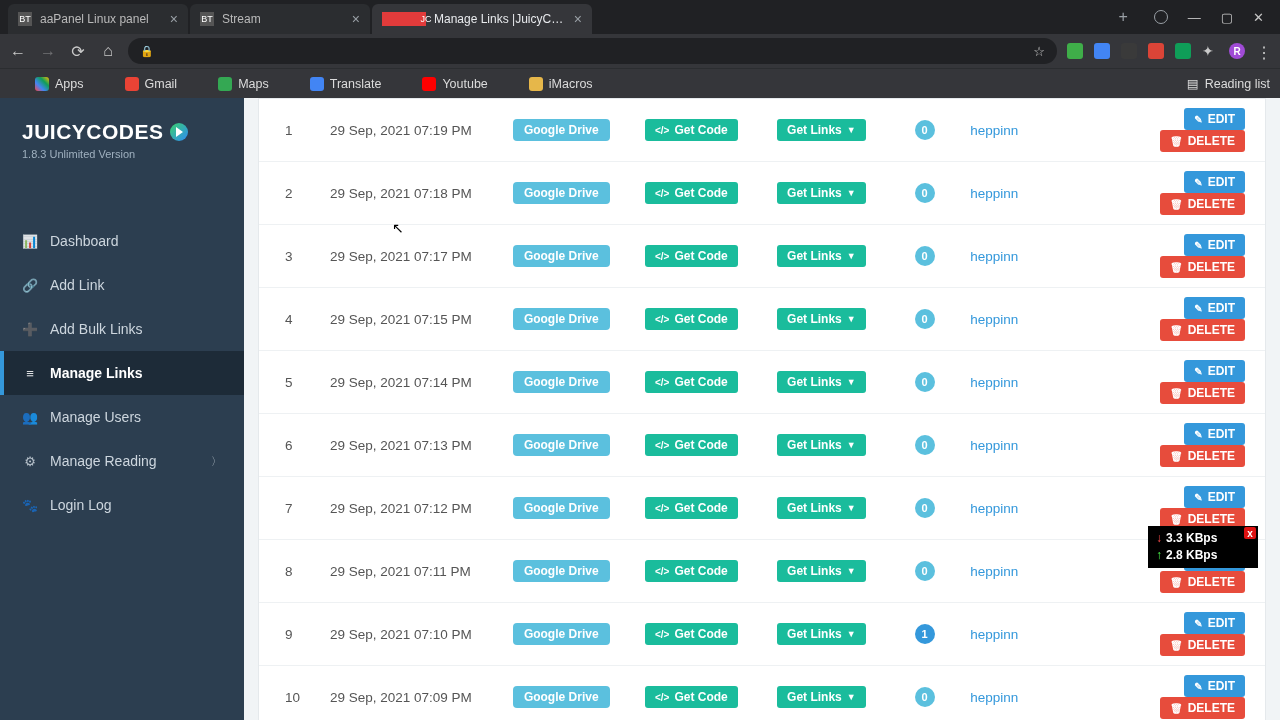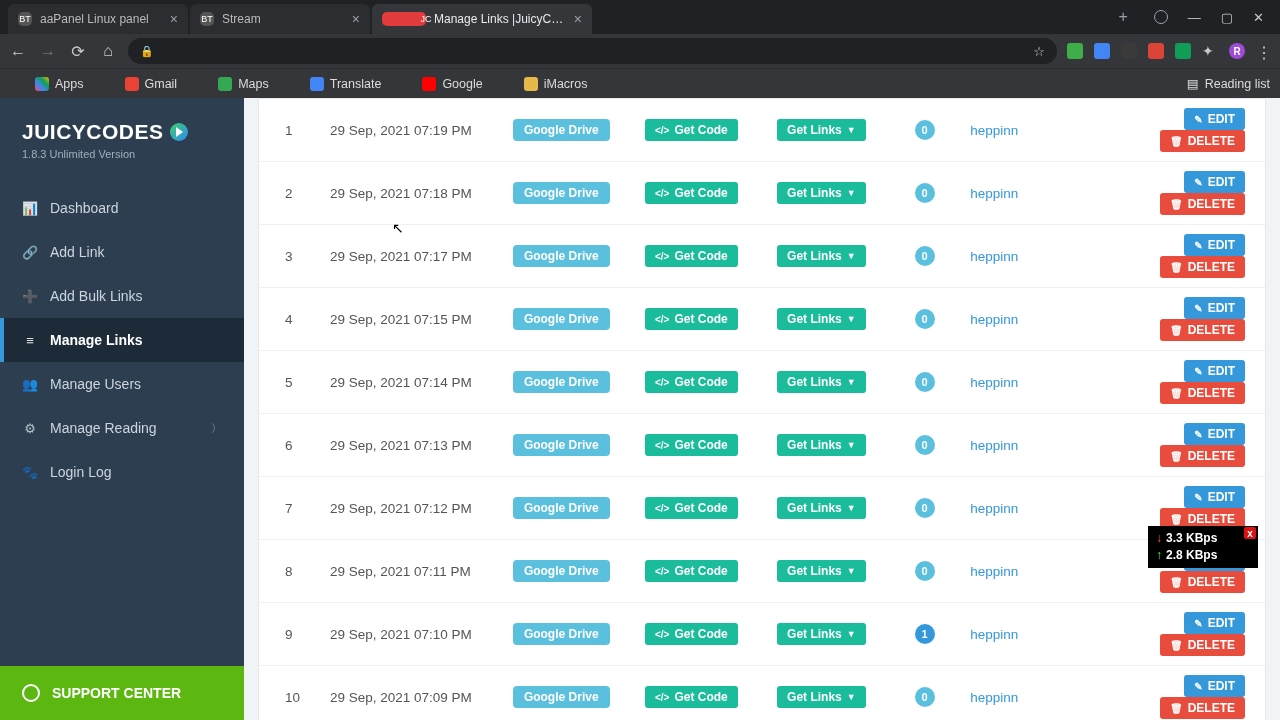--- a/index.html
+++ b/index.html
@@ -4,21 +4,21 @@
 <style>
 * { margin: 0; padding: 0; box-sizing: border-box; font-family: -apple-system, BlinkMacSystemFont, "Segoe UI", Helvetica, Arial, sans-serif; }
 body { width: 1280px; height: 720px; overflow: hidden; background: #fff; }
 
 
 .titlebar { height: 34px; background: #202124; display: flex; align-items: stretch; }
 .tabs { display: flex; align-items: flex-end; padding-left: 8px; flex: 1; }
 .tab { display: flex; align-items: center; gap: 8px; color: #bababa; font-size: 12px; padding: 0 10px; height: 30px; border-radius: 6px 6px 0 0; margin-right: 2px; max-width: 220px; min-width: 180px; }
 .tab.inactive { background: #2b2d30; }
 .tab.active   { background: #35363a; color: #e8eaed; }
-.tab .favicon { width: 14px; height: 14px; border-radius: 5px; background:#555; font-size:9px; color:#fff; display:flex; align-items:center; justify-content:center; }
+.tab .favicon { width: 14px; height: 14px; border-radius: 0; background:#555; font-size:9px; color:#fff; display:flex; align-items:center; justify-content:center; }
 .tab .favicon.jc { background:#e23b3b;padding-left:44px; }
 .tab .title { flex:1; white-space: nowrap; overflow: hidden; text-overflow: ellipsis; }
 .tab .x { color:#9aa0a6; font-size: 14px; }
 .newtab { color:#9aa0a6; align-self:center; padding:0 10px; font-size:16px; }
 .winbtns { display:flex; align-items:center; gap:20px; padding:0 16px; color:#c7c7c7; font-size:13px; }
 .winbtns .circle { width:14px; height:14px; border:1.5px solid #9aa0a6; border-radius:50%; }
 
 .toolbar { height: 34px; background:#35363a; display:flex; align-items:center; padding:0 8px; gap:10px; color:#c9c9c9; }
 .toolbar .navicon { font-size:16px; width:20px; text-align:center; }
 .urlbar { flex:1; height:26px; background:#202124; border-radius:13px; display:flex; align-items:center; padding:0 12px; gap:8px; font-size:13px; color:#cfcfcf; }
@@ -33,21 +33,21 @@
 
 .bookbar { height:30px; background:#35363a; border-top:1px solid #2b2d30; display:flex; align-items:center; padding:0 10px; gap:16px; color:#dcdcdc; font-size:12.5px; }
 .bookbar .bm { display:flex; align-items:center; gap:6px;margin-left:25px; }
 .bmicon { width:14px; height:14px; border-radius:3px; }
 .bi-apps{background:linear-gradient(45deg,#f44,#4285f4,#0f9d58,#fbbc05);}
 .bi-gmail{background:#ea4335;} .bi-maps{background:#34a853;} .bi-tr{background:#4285f4;} .bi-yt{background:#ff0000;} .bi-im{background:#e6b74a;}
 .readlist { margin-left:auto; display:flex; align-items:center; gap:6px; }
 
 
 .app { display:flex; height: calc(720px - 34px - 34px - 30px); }
-.sidebar { width:244px; background:#2c3e50; color:#cdd6de; display:flex; flex-direction:column; }
+.sidebar { width:244px; background:#2c3e50; color:#cdd6de; display:flex; flex-direction:column;gap:33px; }
 .brand { padding:22px 22px 8px; }
 .brand .logo { font-size:21px; font-weight:800; letter-spacing:.5px; color:#fff; display:flex; align-items:center; gap:6px; }
 .brand .logo .play { width:18px; height:18px; border-radius:50%; background:linear-gradient(135deg,#3ad16b,#2e8af7); display:inline-block; position:relative; }
 .brand .logo .play::after{content:"";position:absolute;left:6px;top:4px;border-left:7px solid #fff;border-top:5px solid transparent;border-bottom:5px solid transparent;}
 .brand .ver { font-size:11px; color:#9fb0bf; margin-top:4px; }
 .menu { margin-top:18px; flex:1; }
 .menu a { display:flex; align-items:center; gap:12px; padding:14px 22px; font-size:14px; color:#cdd6de; text-decoration:none; }
 .menu a .mi { width:16px; text-align:center; opacity:.85; font-size:13px; }
 .menu a.active { background:#1d2b38; border-left:4px solid #3498db; padding-left:18px; color:#fff; font-weight:600; }
 .menu a .chev { margin-left:auto; font-size:11px; opacity:.7; }
@@ -151,21 +151,21 @@
       <div class="bm">
         <span class="bmicon bi-maps"></span>
         <span>Maps</span>
       </div>
       <div class="bm">
         <span class="bmicon bi-tr"></span>
         <span>Translate</span>
       </div>
       <div class="bm">
         <span class="bmicon bi-yt"></span>
-        <span>Google</span>
+        <span>Youtube</span>
       </div>
       <div class="bm">
         <span class="bmicon bi-im"></span>
         <span>iMacros</span>
       </div>
     </div>
   <div class="readlist">
     <span>▤</span>
     <span>Reading list</span>
   </div>
@@ -204,24 +204,20 @@
         <a href="#" class="">
           <span class="mi">⚙</span>
   <span>Manage Reading</span>
   <span class="chev">〉</span>
         </a>
         <a href="#" class="">
           <span class="mi">🐾</span>
   <span>Login Log</span>
   </a>
       </div>
-    <div class="support">
-      <span class="ring"></span>
-      <span>SUPPORT CENTER</span>
-    </div>
   </div>
 
   <div class="main">
     <div class="panel">
       <table>
         <tbody id="tbody">
             <tr>
   <td class="col-num">1</td>
   <td class="col-date">29 Sep, 2021 07:19 PM</td>
   <td class="col-src"><span class="badge b-src">Google Drive</span></td>

